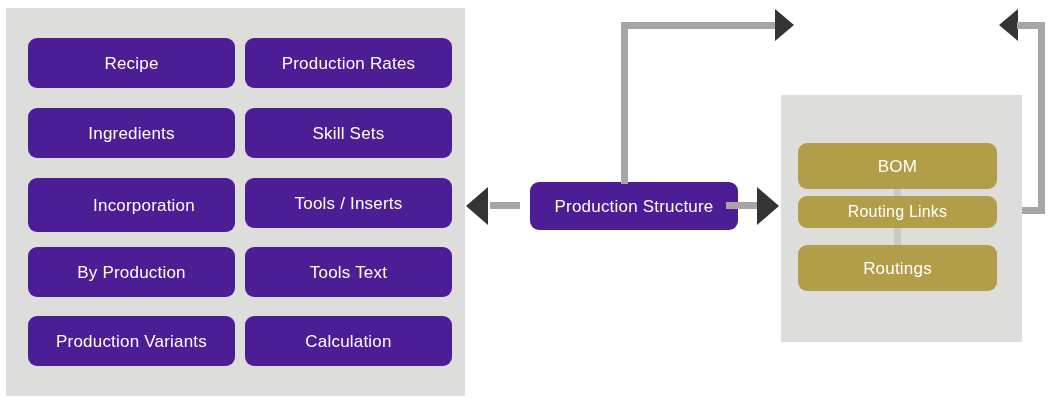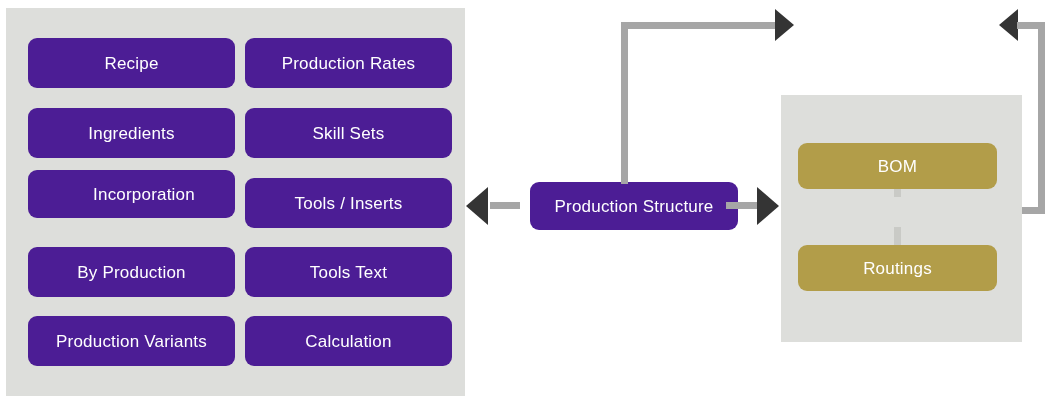--- a/index.html
+++ b/index.html
@@ -85,21 +85,21 @@
     <span>Production Rates</span>
   </div>
 
   <div class="node green" style="left:16px; top:108px; width:207px; height:50px;">
     <span>Ingredients</span>
   </div>
   <div class="node green" style="left:233px; top:108px; width:207px; height:50px;">
     <span>Skill Sets</span>
   </div>
 
-  <div class="node green" style="left:16px; top:170px; width:207px; height:48px;padding-left:25px;">
+  <div class="node green" style="left:16px; top:178px; width:207px; height:54px;padding-left:25px;">
     <span>Incorporation</span>
   </div>
   <div class="node green" style="left:233px; top:178px; width:207px; height:50px;">
     <span>Tools / Inserts</span>
   </div>
 
   <div class="node green" style="left:16px; top:247px; width:207px; height:50px;">
     <span>By Production</span>
   </div>
   <div class="node green" style="left:233px; top:247px; width:207px; height:50px;">
@@ -135,17 +135,20 @@
   <div class="conn" style="left:1014px; top:207px; width:31px; height:7px;"></div>
 
   <div class="panel" style="left:781px; top:95px; width:241px; height:247px;"></div>
 
   <div class="conn light" style="left:894px; top:188px; width:7px; height:9px;"></div>
   <div class="conn light" style="left:894px; top:227px; width:7px; height:18px;"></div>
 
   <div class="node gold" style="left:798px; top:143px; width:199px; height:46px;">
     <span>BOM</span>
   </div>
+  <div class="node gold small" style="left:798px; top:196px; width:199px; height:32px;">
+    <span>Routing Links</span>
+  </div>
   <div class="node gold" style="left:798px; top:245px; width:199px; height:46px;">
     <span>Routings</span>
   </div>
 
 </div>
 
 </body></html>

